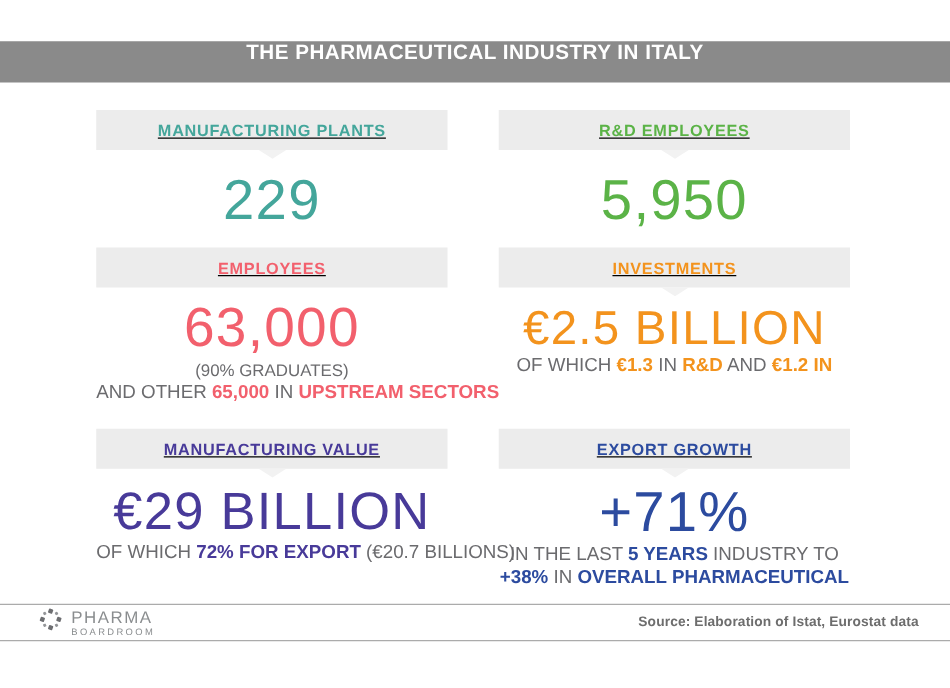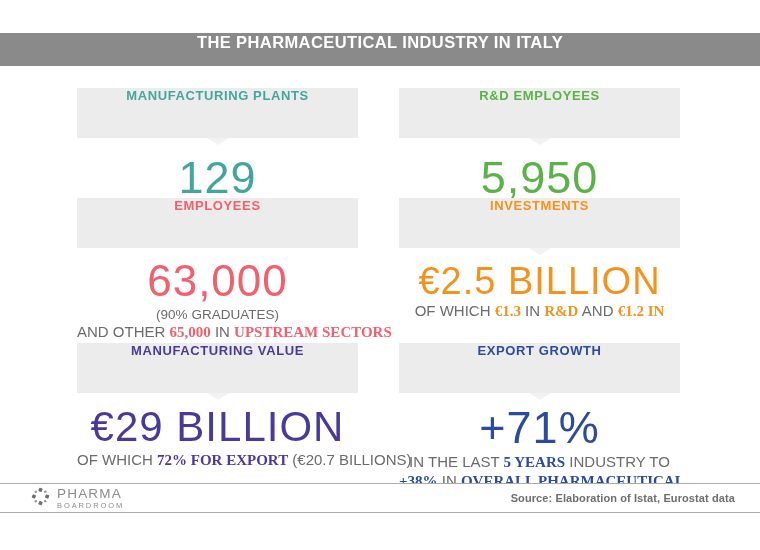--- a/index.html
+++ b/index.html
@@ -9,34 +9,34 @@
   
   .titlebar{position:absolute;top:33px;left:0;width:760px;height:33px;background:#8a8a8a;
             display:flex;align-items:flex-start;justify-content:center;}
   .titlebar h1{margin:0;color:#ffffff;font-size:16.5px;font-weight:700;letter-spacing:.4px;}
 
   
   .grid{position:absolute;top:88px;left:77px;width:603px;
         display:grid;grid-template-columns:281px 281px;column-gap:41px;
         grid-template-rows:110px 145px 150px;}
   .card{text-align:center;}
-  .label-bar{height:50px;background:#ececec;display:flex;align-items:flex-start;justify-content:center;}
+  .label-bar{height:32px;background:#ececec;display:flex;align-items:center;justify-content:center;text-decoration:underline;}
   .label{font-size:13px;font-weight:700;letter-spacing:.6px;color:var(--accent);}
   .notch{width:0;height:0;margin:0 auto;border-left:11px solid transparent;
          border-right:11px solid transparent;border-top:7px solid #f2f2f2;}
   .value{color:var(--accent);letter-spacing:1px;line-height:1.06;}
   .card-0 .value,.card-1 .value{font-size:45px;margin-top:9px;}
   .card-2 .value{font-size:44px;margin-top:10px;}
   .card-3 .value{font-size:38px;margin-top:6px;}
   .card-4 .value{font-size:42px;margin-top:5px;}
   .card-5 .value{font-size:45px;margin-top:4px;}
   .sub{margin:1px 0 0 0;font-size:15px;line-height:1.15;color:#6b6b6e;white-space:nowrap;}
   .sub-sm{font-size:13.5px;margin-top:2px;}
   .seg{font-weight:400;color:#6b6b6e;}
-  .seg.accent{font-weight:700;color:var(--accent);font-family:Liberation Serif, serif;}
+  .seg.accent{font-weight:700;color:var(--accent);}
 
   
   .footerbar{position:absolute;top:483px;left:0;width:760px;height:30px;box-sizing:border-box;
              border-top:1px solid #ababab;border-bottom:1px solid #ababab;background:#ffffff;
              display:flex;align-items:center;justify-content:space-between;padding:0 25px 0 30px;}
   .brand{display:flex;align-items:center;gap:6px;}
   .brand-text{display:flex;flex-direction:column;line-height:1;}
   .brand-top{color:#8a8d8f;font-size:13.5px;letter-spacing:1.2px;}
   .brand-bottom{color:#8a8d8f;font-size:7.5px;letter-spacing:1.9px;margin-top:2px;}
   .source{font-size:11px;font-weight:700;color:#6d6d6d;letter-spacing:.1px;}
@@ -50,21 +50,21 @@
     <h1>THE PHARMACEUTICAL INDUSTRY IN ITALY</h1>
   </header>
 
   <main class="grid">
 
     <section class="card card-0" style="--accent: #44a69b;">
       <div class="label-bar">
         <span class="label">MANUFACTURING PLANTS</span>
       </div>
       <div class="notch"></div>
-      <div class="value">129</div>
+      <div class="value">229</div>
     </section>
 
     <section class="card card-1" style="--accent: #5bb347;">
       <div class="label-bar">
         <span class="label">R&amp;D EMPLOYEES</span>
       </div>
       <div class="notch"></div>
       <div class="value">5,950</div>
     </section>
 

